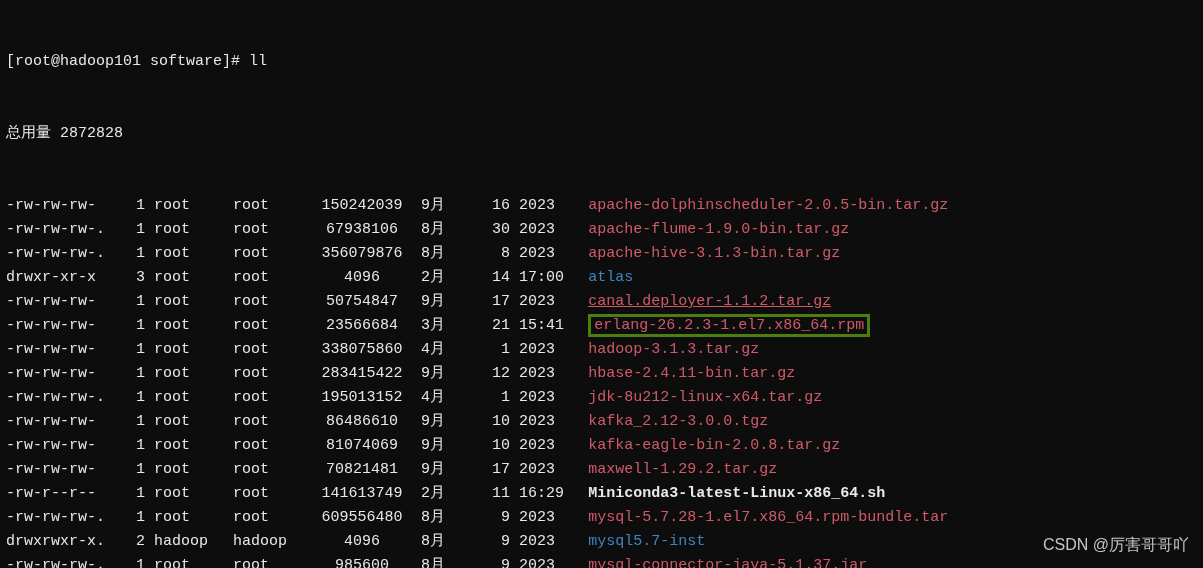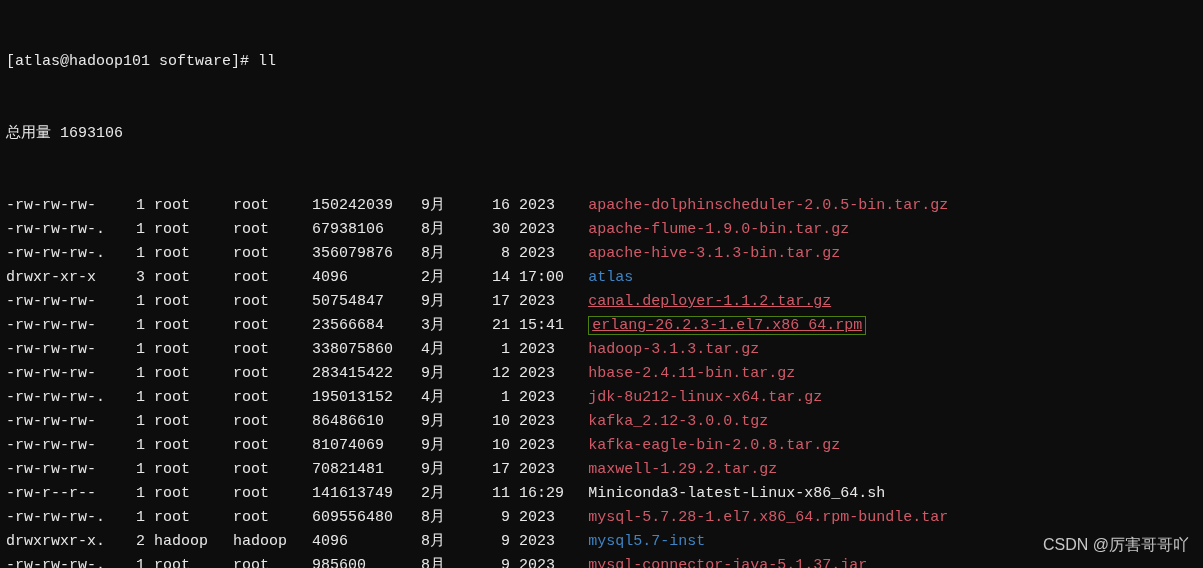--- a/index.html
+++ b/index.html
@@ -16,50 +16,49 @@
     position: relative;
   }
   .terminal {
     padding: 2px 6px;
     white-space: pre;
   }
   .line { display: block; white-space: pre; }
   .file-red { color: #d15a69; }
   .file-redu { color: #d15a69; text-decoration: underline; text-align: right; }
   .file-blue { color: #3f84c4; }
-  .file-white { color: #e8e8e8; }
+  .file-white { color: #e8e8e8; font-weight: bold; }
   .prompt { color: #e8e8e8; }
   .hl {
-    border: 1px solid #4d7c0f;
+    border: 3px solid #4d7c0f;
     padding: 0 3px;
     color: #d15a69;
     display: inline-block;
     line-height: 1.15;
-    text-decoration: underline;
   }
   .watermark {
     position: absolute;
     right: 14px;
     bottom: 10px;
     color: #c7c7c7;
     font-family: sans-serif;
     font-size: 16px;
   }
   .cell { display:inline-block; }
   .c-perm { width: 110px; }
   .c-links{ width: 20px; text-align:right; }
   .c-own  { width: 70px; }
   .c-grp  { width: 70px; }
-  .c-size { width: 100px; text-align:left; }
+  .c-size { width: 100px; text-align:center; }
   .c-mon  { width: 40px; }
   .c-day  { width: 40px; text-align:right; }
   .c-time { width: 60px; }
 </style>
 </head>
 <body>
 
 <div class="terminal">
-  <span class="line prompt">[atlas@hadoop101 software]# ll</span>
-  <span class="line">总用量 1693106</span>
+  <span class="line prompt">[root@hadoop101 software]# ll</span>
+  <span class="line">总用量 2872828</span>
   <div id="listing"><span class="line"><span class="cell c-perm">-rw-rw-rw-</span> <span class="cell c-links">1</span> <span class="cell c-own">root</span> <span class="cell c-grp">root</span> <span class="cell c-size">150242039</span> <span class="cell c-mon">9月</span> <span class="cell c-day">16</span> <span class="cell c-time">2023</span> <span class="file-red">apache-dolphinscheduler-2.0.5-bin.tar.gz</span></span><span class="line"><span class="cell c-perm">-rw-rw-rw-.</span> <span class="cell c-links">1</span> <span class="cell c-own">root</span> <span class="cell c-grp">root</span> <span class="cell c-size">67938106</span> <span class="cell c-mon">8月</span> <span class="cell c-day">30</span> <span class="cell c-time">2023</span> <span class="file-red">apache-flume-1.9.0-bin.tar.gz</span></span><span class="line"><span class="cell c-perm">-rw-rw-rw-.</span> <span class="cell c-links">1</span> <span class="cell c-own">root</span> <span class="cell c-grp">root</span> <span class="cell c-size">356079876</span> <span class="cell c-mon">8月</span> <span class="cell c-day">8</span> <span class="cell c-time">2023</span> <span class="file-red">apache-hive-3.1.3-bin.tar.gz</span></span><span class="line"><span class="cell c-perm">drwxr-xr-x</span> <span class="cell c-links">3</span> <span class="cell c-own">root</span> <span class="cell c-grp">root</span> <span class="cell c-size">4096</span> <span class="cell c-mon">2月</span> <span class="cell c-day">14</span> <span class="cell c-time">17:00</span> <span class="file-blue">atlas</span></span><span class="line"><span class="cell c-perm">-rw-rw-rw-</span> <span class="cell c-links">1</span> <span class="cell c-own">root</span> <span class="cell c-grp">root</span> <span class="cell c-size">50754847</span> <span class="cell c-mon">9月</span> <span class="cell c-day">17</span> <span class="cell c-time">2023</span> <span class="file-redu">canal.deployer-1.1.2.tar.gz</span></span><span class="line"><span class="cell c-perm">-rw-rw-rw-</span> <span class="cell c-links">1</span> <span class="cell c-own">root</span> <span class="cell c-grp">root</span> <span class="cell c-size">23566684</span> <span class="cell c-mon">3月</span> <span class="cell c-day">21</span> <span class="cell c-time">15:41</span> <span class="hl file-red">erlang-26.2.3-1.el7.x86_64.rpm</span></span><span class="line"><span class="cell c-perm">-rw-rw-rw-</span> <span class="cell c-links">1</span> <span class="cell c-own">root</span> <span class="cell c-grp">root</span> <span class="cell c-size">338075860</span> <span class="cell c-mon">4月</span> <span class="cell c-day">1</span> <span class="cell c-time">2023</span> <span class="file-red">hadoop-3.1.3.tar.gz</span></span><span class="line"><span class="cell c-perm">-rw-rw-rw-</span> <span class="cell c-links">1</span> <span class="cell c-own">root</span> <span class="cell c-grp">root</span> <span class="cell c-size">283415422</span> <span class="cell c-mon">9月</span> <span class="cell c-day">12</span> <span class="cell c-time">2023</span> <span class="file-red">hbase-2.4.11-bin.tar.gz</span></span><span class="line"><span class="cell c-perm">-rw-rw-rw-.</span> <span class="cell c-links">1</span> <span class="cell c-own">root</span> <span class="cell c-grp">root</span> <span class="cell c-size">195013152</span> <span class="cell c-mon">4月</span> <span class="cell c-day">1</span> <span class="cell c-time">2023</span> <span class="file-red">jdk-8u212-linux-x64.tar.gz</span></span><span class="line"><span class="cell c-perm">-rw-rw-rw-</span> <span class="cell c-links">1</span> <span class="cell c-own">root</span> <span class="cell c-grp">root</span> <span class="cell c-size">86486610</span> <span class="cell c-mon">9月</span> <span class="cell c-day">10</span> <span class="cell c-time">2023</span> <span class="file-red">kafka_2.12-3.0.0.tgz</span></span><span class="line"><span class="cell c-perm">-rw-rw-rw-</span> <span class="cell c-links">1</span> <span class="cell c-own">root</span> <span class="cell c-grp">root</span> <span class="cell c-size">81074069</span> <span class="cell c-mon">9月</span> <span class="cell c-day">10</span> <span class="cell c-time">2023</span> <span class="file-red">kafka-eagle-bin-2.0.8.tar.gz</span></span><span class="line"><span class="cell c-perm">-rw-rw-rw-</span> <span class="cell c-links">1</span> <span class="cell c-own">root</span> <span class="cell c-grp">root</span> <span class="cell c-size">70821481</span> <span class="cell c-mon">9月</span> <span class="cell c-day">17</span> <span class="cell c-time">2023</span> <span class="file-red">maxwell-1.29.2.tar.gz</span></span><span class="line"><span class="cell c-perm">-rw-r--r--</span> <span class="cell c-links">1</span> <span class="cell c-own">root</span> <span class="cell c-grp">root</span> <span class="cell c-size">141613749</span> <span class="cell c-mon">2月</span> <span class="cell c-day">11</span> <span class="cell c-time">16:29</span> <span class="file-white">Miniconda3-latest-Linux-x86_64.sh</span></span><span class="line"><span class="cell c-perm">-rw-rw-rw-.</span> <span class="cell c-links">1</span> <span class="cell c-own">root</span> <span class="cell c-grp">root</span> <span class="cell c-size">609556480</span> <span class="cell c-mon">8月</span> <span class="cell c-day">9</span> <span class="cell c-time">2023</span> <span class="file-red">mysql-5.7.28-1.el7.x86_64.rpm-bundle.tar</span></span><span class="line"><span class="cell c-perm">drwxrwxr-x.</span> <span class="cell c-links">2</span> <span class="cell c-own">hadoop</span> <span class="cell c-grp">hadoop</span> <span class="cell c-size">4096</span> <span class="cell c-mon">8月</span> <span class="cell c-day">9</span> <span class="cell c-time">2023</span> <span class="file-blue">mysql5.7-inst</span></span><span class="line"><span class="cell c-perm">-rw-rw-rw-.</span> <span class="cell c-links">1</span> <span class="cell c-own">root</span> <span class="cell c-grp">root</span> <span class="cell c-size">985600</span> <span class="cell c-mon">8月</span> <span class="cell c-day">9</span> <span class="cell c-time">2023</span> <span class="file-red">mysql-connector-java-5.1.37.jar</span></span></div>
 </div>
 
 <div class="watermark">CSDN @厉害哥哥吖</div>
 
 </body></html>

